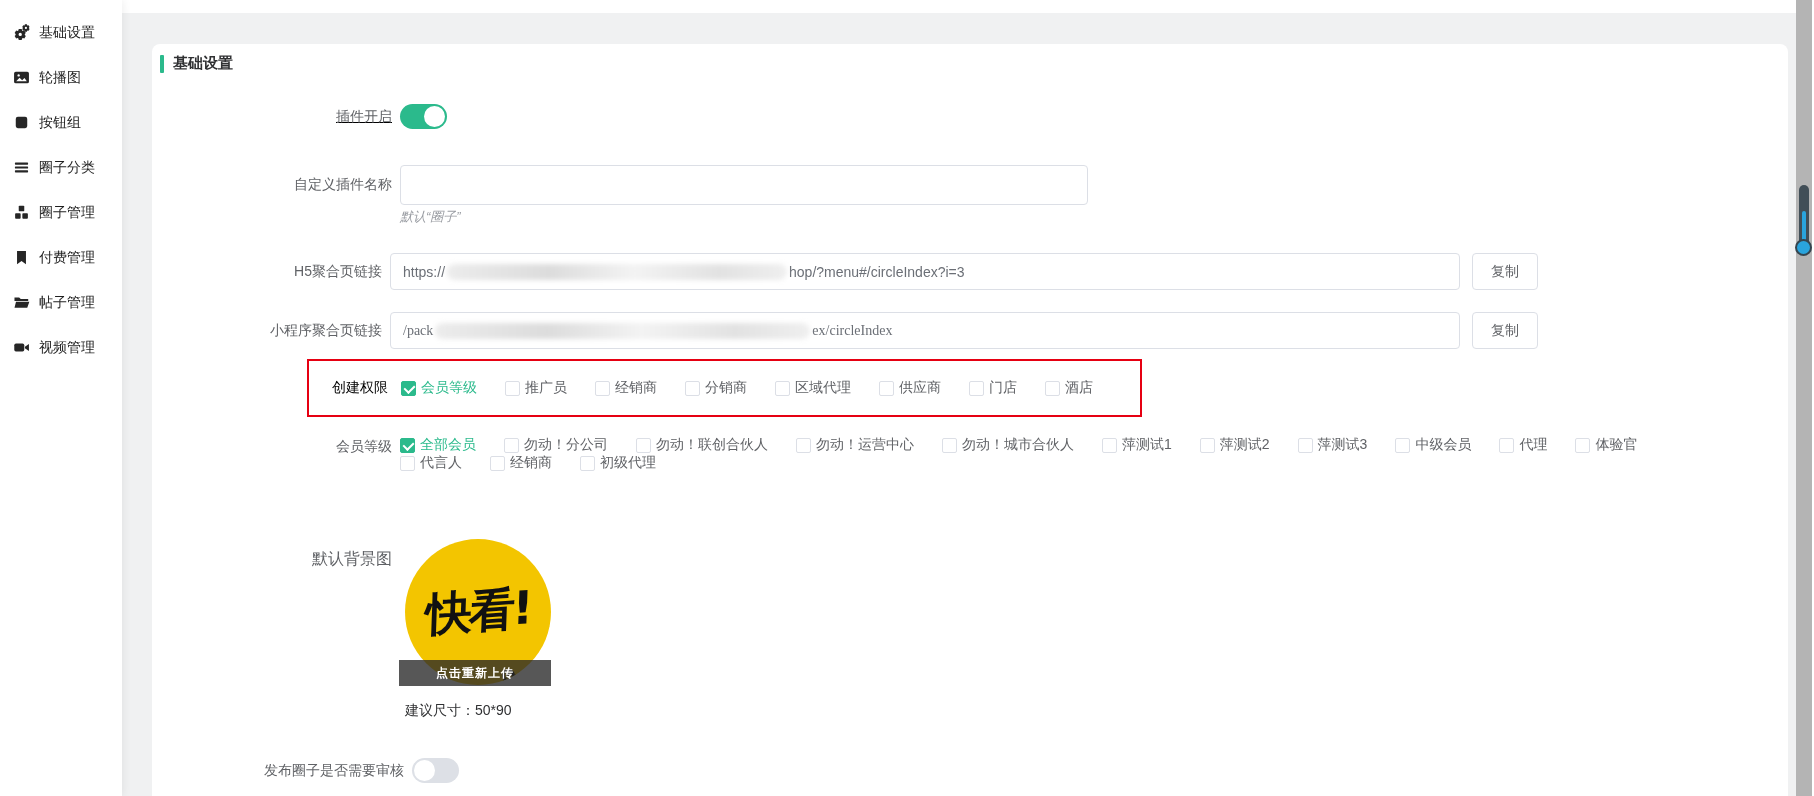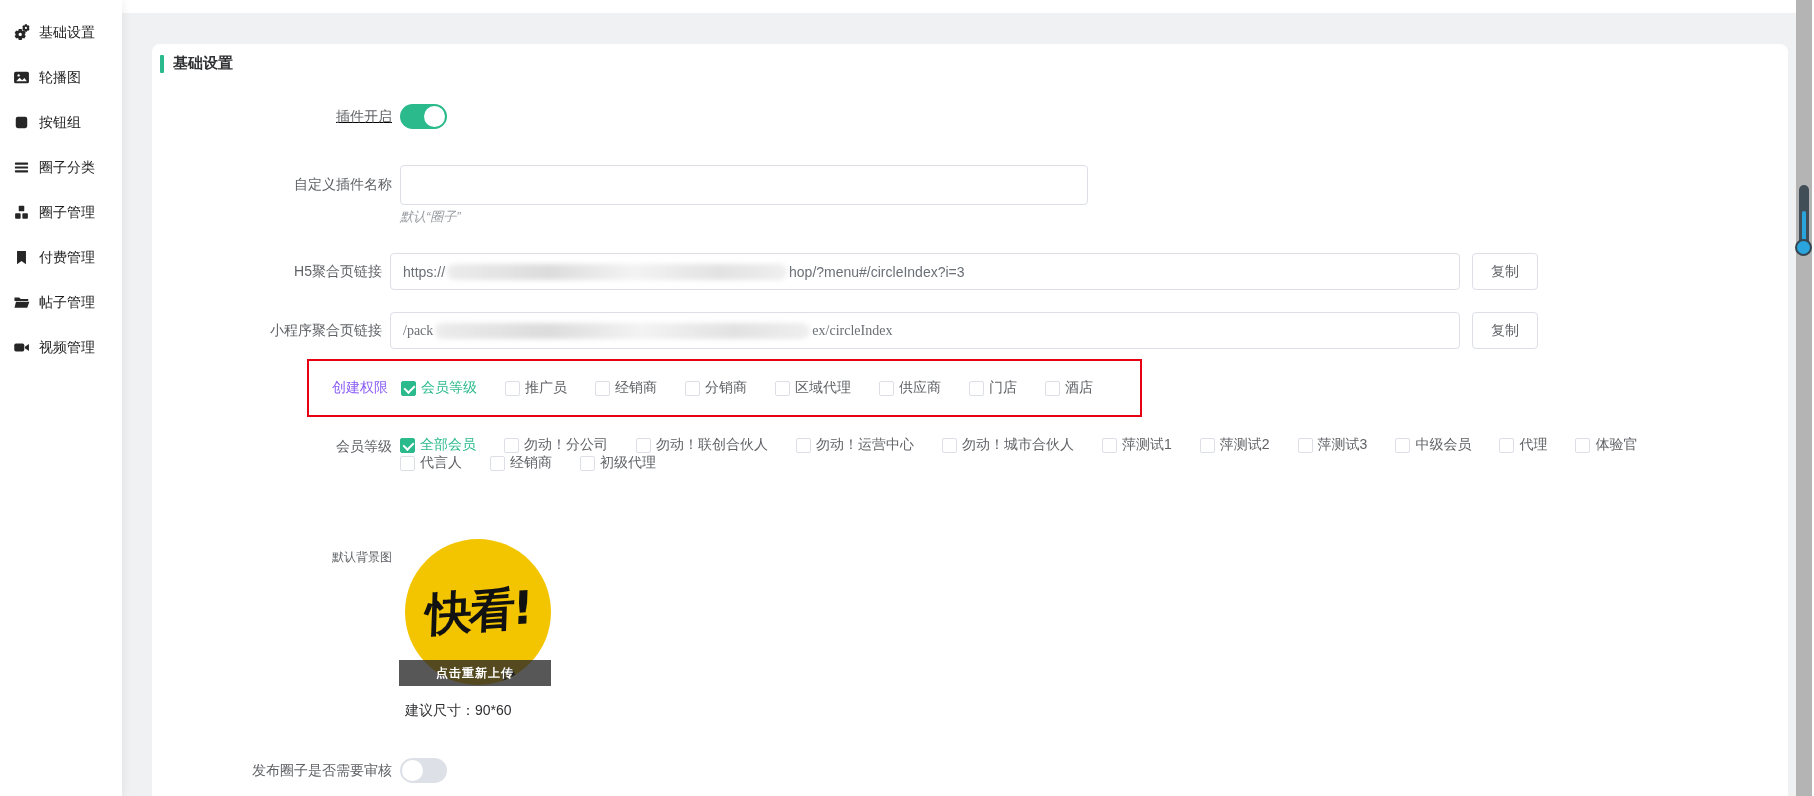--- a/index.html
+++ b/index.html
@@ -58,21 +58,21 @@
   .cb-box.checked::after{content:"";position:absolute;left:4px;top:1px;width:5px;height:8px;
     border:solid #fff;border-width:0 2px 2px 0;transform:rotate(45deg);}
   .cb-label{font-size:14px;color:#606266;}
   .cb-box.checked + .cb-label{color:#2bba8c;}
   .cb-group{display:flex;align-items:center;column-gap:28px;}
   .cb-group.wrap{flex-wrap:wrap;width:1310px;align-items:flex-start;}
 
   
   .redbox{position:absolute;left:155px;top:315px;width:835px;height:58px;border:2px solid #e60012;
     display:flex;align-items:center;padding-left:23px;}
-  .redbox .lbl2{font-size:14px;color:#8b5cf6;margin-right:13px;white-space:nowrap;}
+  .redbox .lbl2{font-size:14px;color:#000000;margin-right:13px;white-space:nowrap;}
 
   
   .upload-wrap{position:absolute;left:253px;top:495px;width:146px;height:146px;cursor:pointer;}
   .logo-circle{position:absolute;inset:0;border-radius:50%;background:#f3c500;overflow:hidden;
     display:flex;align-items:center;justify-content:center;}
   .logo-text{font-size:46px;font-weight:900;color:#111;letter-spacing:-3px;transform:skewX(-6deg) rotate(-4deg);
     font-family:"DejaVu Sans",sans-serif;position:relative;}
   .logo-badge{position:absolute;right:34px;bottom:1px;width:17px;height:17px;border:2.5px solid #f3c500;
     border-radius:50%;background:#111;color:#f3c500;font-size:10px;font-weight:bold;
     display:flex;align-items:center;justify-content:center;}
@@ -312,31 +312,31 @@
             <span class="cb-box"></span>
             <span class="cb-label">经销商</span>
           </label>
         <label class="cb">
             <span class="cb-box"></span>
             <span class="cb-label">初级代理</span>
           </label>
       </div>
     </div>
 
-    <div class="hint" style="left:0;top:505px;width:240px;text-align:right;color:#606266;font-size:12px;">默认背景图</div>
+    <div class="hint" style="left:0;top:505px;width:240px;text-align:right;color:#606266;font-size:16px;">默认背景图</div>
     <div class="upload-wrap">
       <div class="logo-circle">
         <span class="logo-text">快看!</span>
         <span class="logo-badge">G</span>
       </div>
       <div class="upload-bar">点击重新上传</div>
     </div>
-    <div class="size-hint">建议尺寸：90*60</div>
-
-    <div class="row" style="top:714px;left:0;">
+    <div class="size-hint">建议尺寸：50*90</div>
+
+    <div class="row" style="top:714px;left:12px;">
       <div class="lbl">发布圈子是否需要审核</div>
       <div class="switch off">
           <div class="knob"></div>
         </div>
     </div>
   </div>
 
   <div class="scroll-track"></div>
   <div class="scroll-gutter"></div>
   <div class="drag-cursor">

